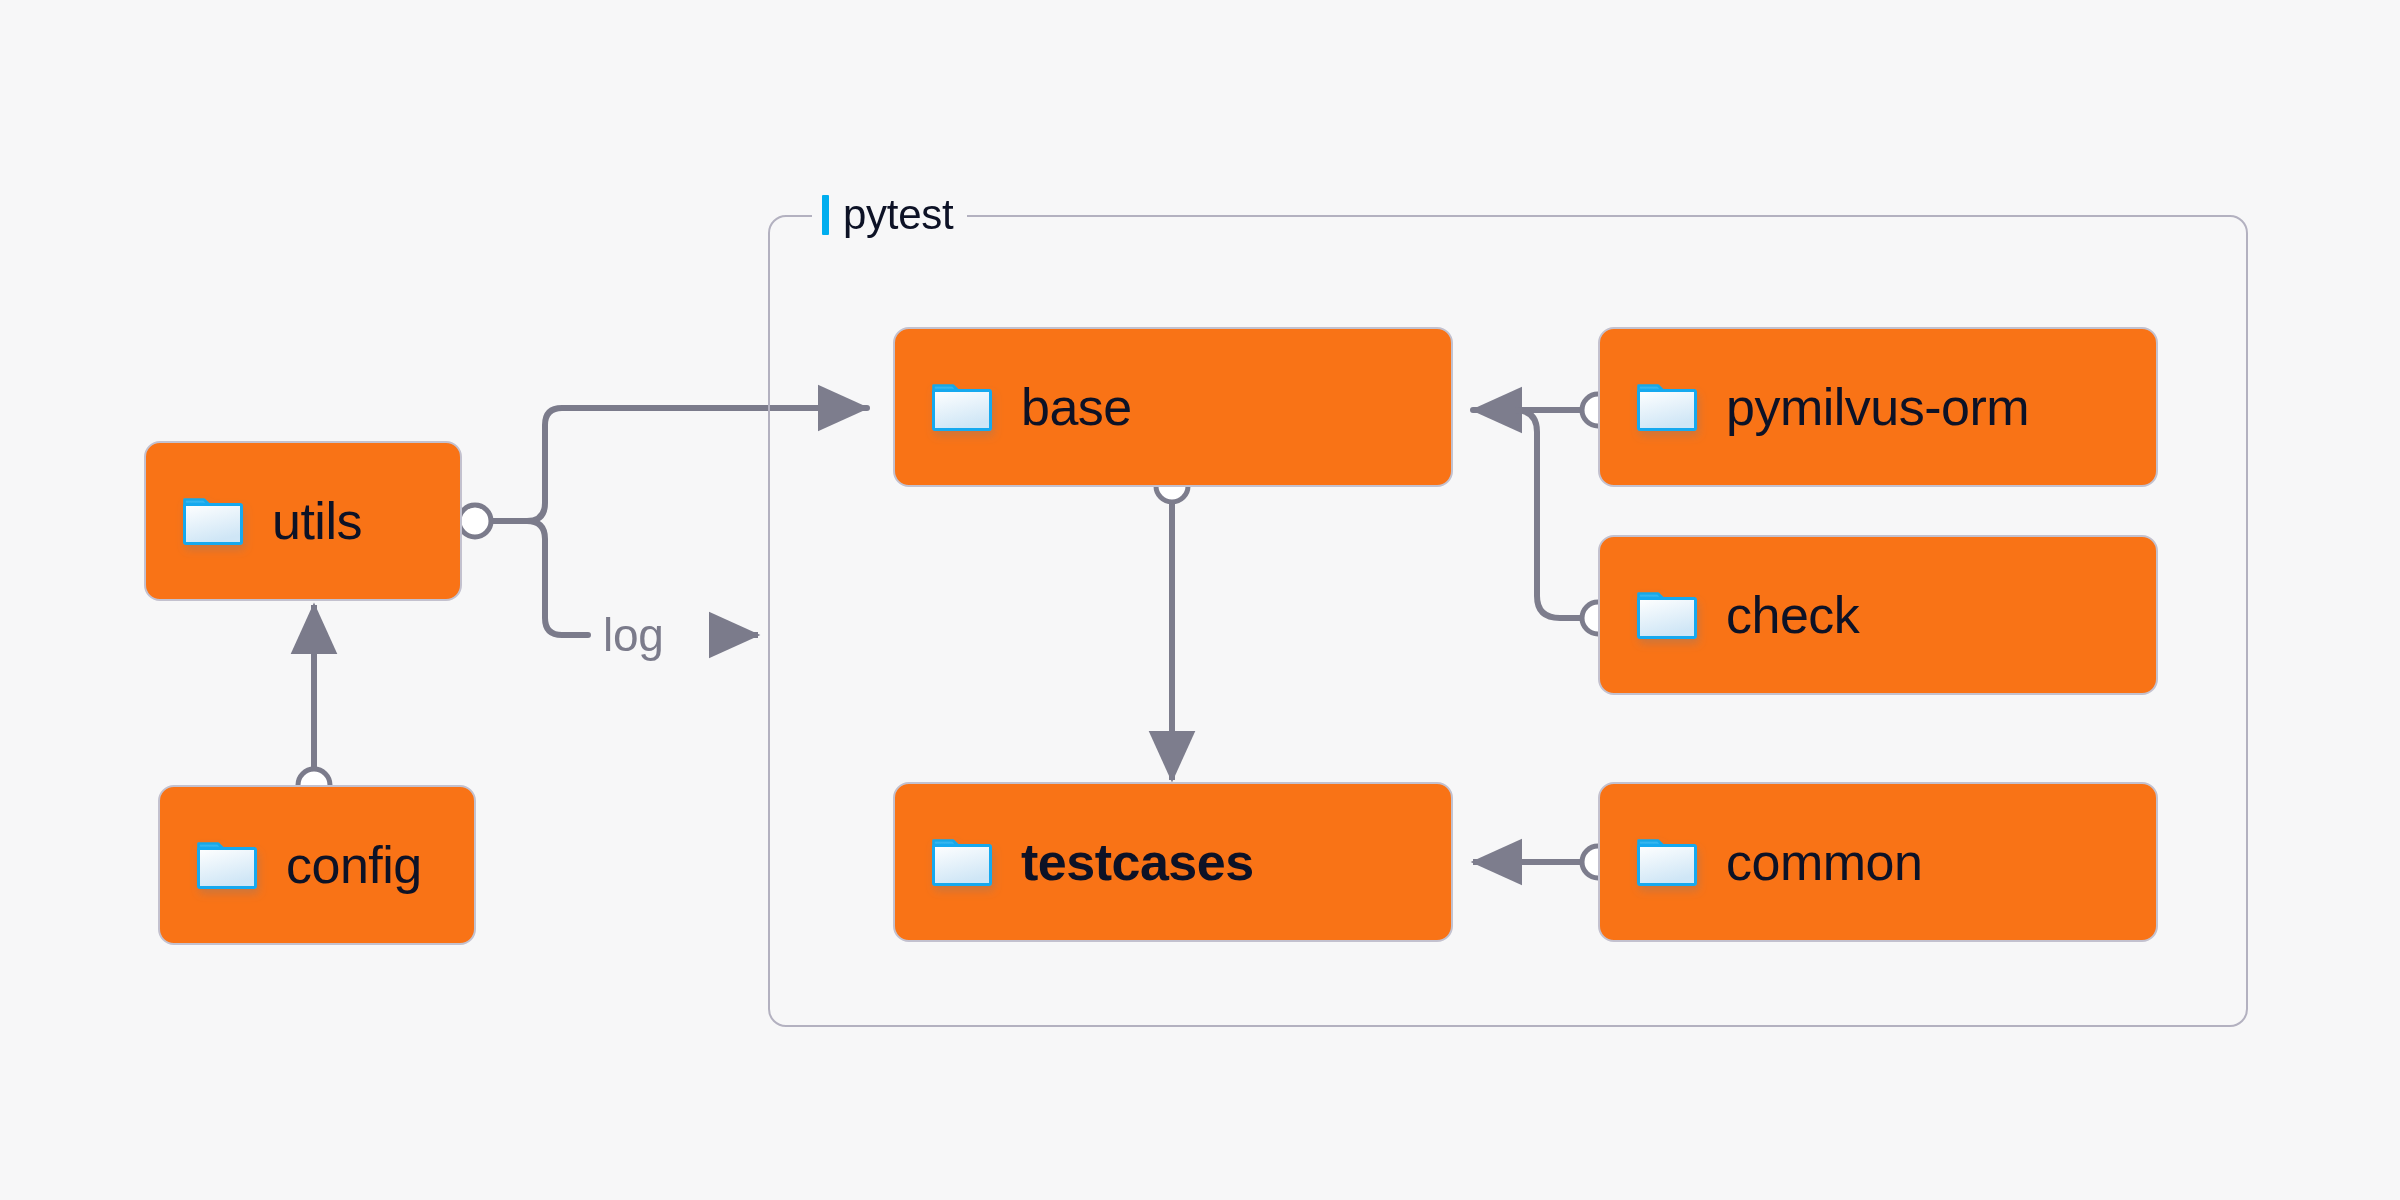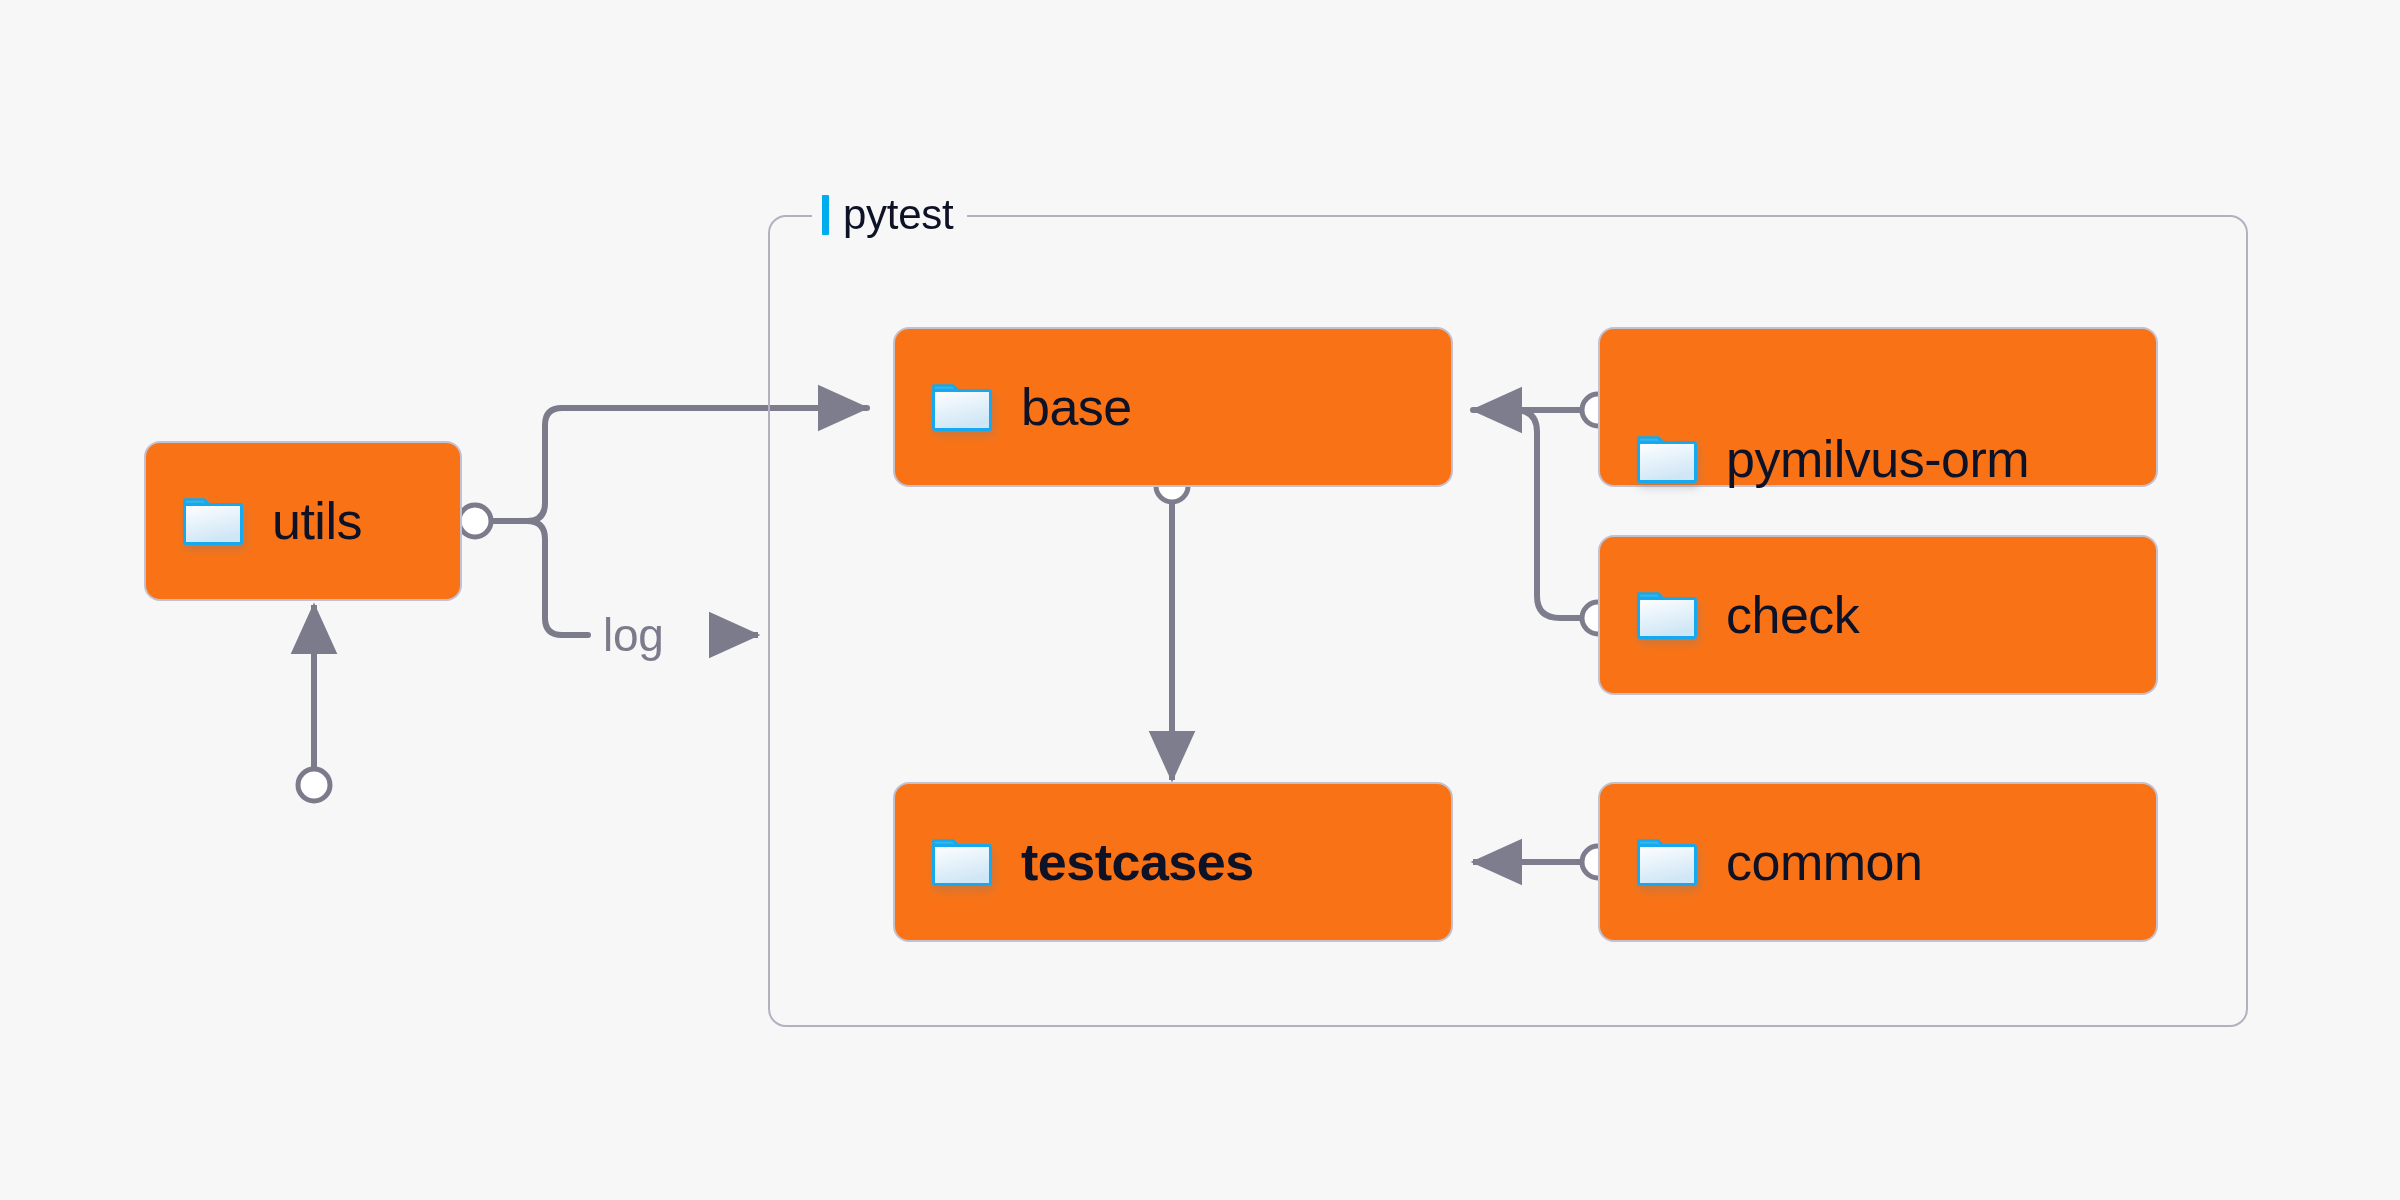--- a/index.html
+++ b/index.html
@@ -168,38 +168,45 @@
   <div class="edge-label" style="left:603px; top:612px;">log</div>
 
   <div class="node" style="left:144px; top:441px; width:318px; height:160px;">
     <svg class="folder-icon" viewBox="0 0 62 52" filter="url(#iconShadow)">
       <path d="M2.5,10 L2.5,4.5 L22,4.5 L27.5,10 Z" fill="url(#folderTab)" stroke="#17a8e8" stroke-width="2.6" stroke-linejoin="round"></path>
       <rect x="2.5" y="9.5" width="57" height="39" rx="1.5" fill="url(#folderFill)" stroke="#12a9ef" stroke-width="3"></rect>
     </svg>
     <span class="node-label">utils</span>
   </div>
 
+  <div class="node" style="left:158px; top:785px; width:318px; height:160px;">
+    <svg class="folder-icon" viewBox="0 0 62 52" filter="url(#iconShadow)">
+      <path d="M2.5,10 L2.5,4.5 L22,4.5 L27.5,10 Z" fill="url(#folderTab)" stroke="#17a8e8" stroke-width="2.6" stroke-linejoin="round"></path>
+      <rect x="2.5" y="9.5" width="57" height="39" rx="1.5" fill="url(#folderFill)" stroke="#12a9ef" stroke-width="3"></rect>
+    </svg>
+    <span class="node-label">config</span>
+  </div>
 
   <div class="node" style="left:893px; top:327px; width:560px; height:160px;">
     <svg class="folder-icon" viewBox="0 0 62 52" filter="url(#iconShadow)">
       <path d="M2.5,10 L2.5,4.5 L22,4.5 L27.5,10 Z" fill="url(#folderTab)" stroke="#17a8e8" stroke-width="2.6" stroke-linejoin="round"></path>
       <rect x="2.5" y="9.5" width="57" height="39" rx="1.5" fill="url(#folderFill)" stroke="#12a9ef" stroke-width="3"></rect>
     </svg>
     <span class="node-label">base</span>
   </div>
 
   <div class="node" style="left:893px; top:782px; width:560px; height:160px;font-weight:bold;">
     <svg class="folder-icon" viewBox="0 0 62 52" filter="url(#iconShadow)">
       <path d="M2.5,10 L2.5,4.5 L22,4.5 L27.5,10 Z" fill="url(#folderTab)" stroke="#17a8e8" stroke-width="2.6" stroke-linejoin="round"></path>
       <rect x="2.5" y="9.5" width="57" height="39" rx="1.5" fill="url(#folderFill)" stroke="#12a9ef" stroke-width="3"></rect>
     </svg>
     <span class="node-label">testcases</span>
   </div>
 
-  <div class="node" style="left:1598px; top:327px; width:560px; height:160px;align-items:flex-end;">
+  <div class="node" style="left:1598px; top:327px; width:560px; height:160px;">
     <svg class="folder-icon" viewBox="0 0 62 52" filter="url(#iconShadow)">
       <path d="M2.5,10 L2.5,4.5 L22,4.5 L27.5,10 Z" fill="url(#folderTab)" stroke="#17a8e8" stroke-width="2.6" stroke-linejoin="round"></path>
       <rect x="2.5" y="9.5" width="57" height="39" rx="1.5" fill="url(#folderFill)" stroke="#12a9ef" stroke-width="3"></rect>
     </svg>
     <span class="node-label">pymilvus-orm</span>
   </div>
 
   <div class="node" style="left:1598px; top:782px; width:560px; height:160px;">
     <svg class="folder-icon" viewBox="0 0 62 52" filter="url(#iconShadow)">
       <path d="M2.5,10 L2.5,4.5 L22,4.5 L27.5,10 Z" fill="url(#folderTab)" stroke="#17a8e8" stroke-width="2.6" stroke-linejoin="round"></path>

